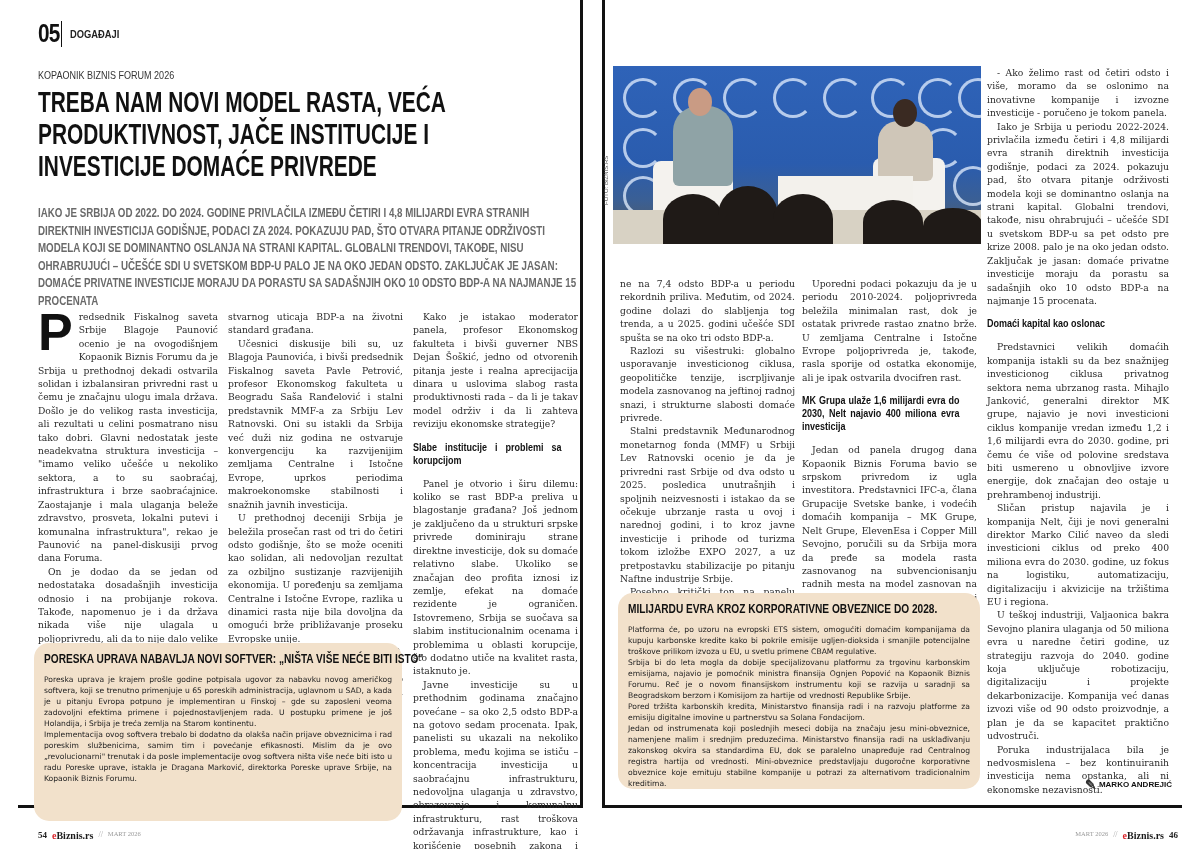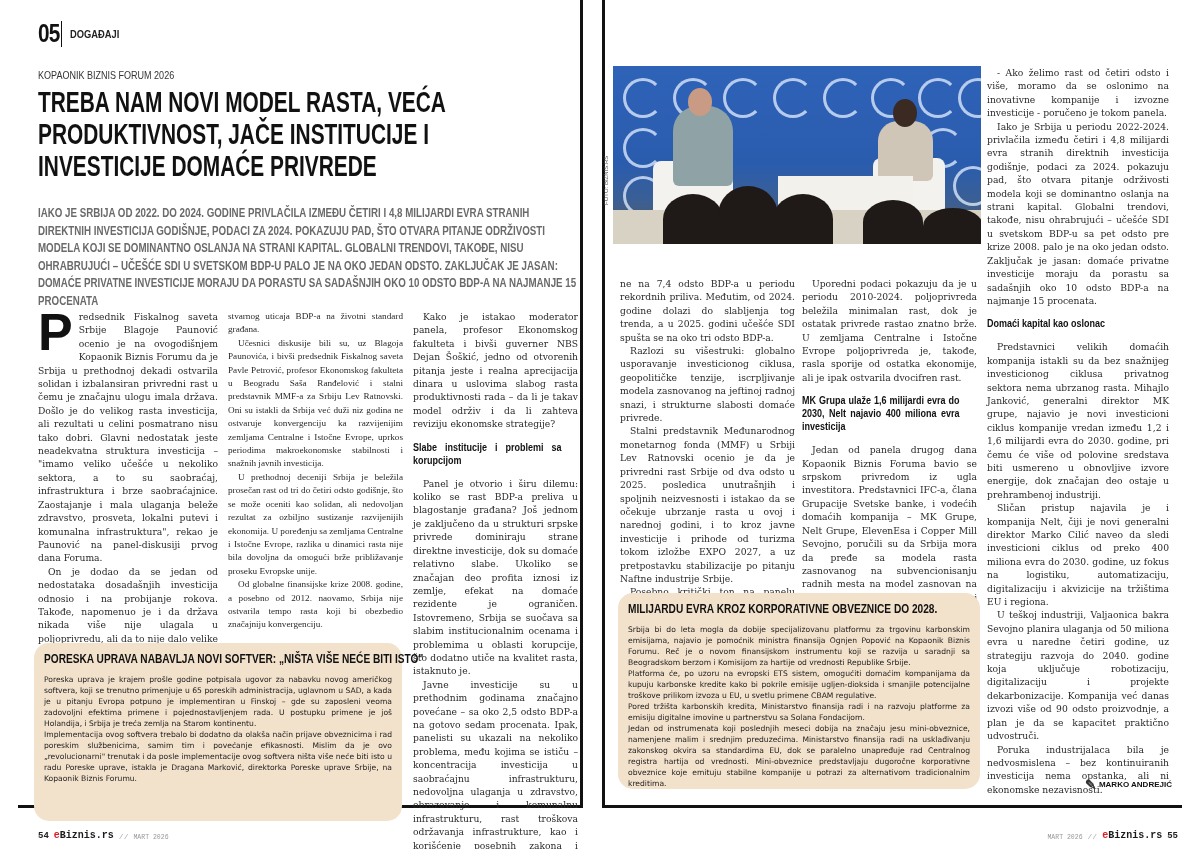--- a/index.html
+++ b/index.html
@@ -19,21 +19,21 @@
   .headline { position: absolute; left: 38px; top: 86px; width: 660px; font-family: "Liberation Sans", sans-serif; font-weight: bold; font-size: 29px; line-height: 32px; color: #111; transform: scaleX(0.72); transform-origin: left top; text-transform: uppercase; }
   .lead { position: absolute; left: 38px; top: 205px; width: 695px; font-family: "Liberation Sans", sans-serif; font-weight: bold; font-size: 12.5px; line-height: 17.5px; color: #6a6a6a; transform: scaleX(0.78); transform-origin: left top; text-transform: uppercase; }
 
   .col { position: absolute; font-size: 9.2px; line-height: 13.4px; text-align: justify; color: #2a2a2a; hyphens: manual; }
   .col p { text-indent: 10px; }
   .col p.first { text-indent: 0; }
   .dropcap { float: left; font-family: "Liberation Sans", sans-serif; font-weight: bold; font-size: 52px; line-height: 40px; margin: 2px 6px 0 0; color: #111; }
   .subhead { font-family: "Liberation Sans", sans-serif; font-weight: bold; font-size: 10px; line-height: 13px; color: #111; margin: 10px 0 10px 0; text-indent: 0 !important; transform: scaleX(0.9); transform-origin: left; }
 
   .c1 { left: 38px; top: 310px; width: 180px; }
-  .c2 { left: 228px; top: 310px; width: 175px; font-family: Liberation Serif, serif; }
+  .c2 { left: 228px; top: 310px; width: 175px; }
   .c3 { left: 413px; top: 310px; width: 165px; }
   .c4 { left: 620px; top: 277px; width: 175px; }
   .c5 { left: 802px; top: 277px; width: 175px; }
   .c6 { left: 987px; top: 66px; width: 182px; }
 
   .box { position: absolute; background: #f2e1cb; padding: 8px 10px; border-radius: 15px; }
   .box-left { left: 34px; top: 643px; width: 368px; height: 178px; }
   .box-right { left: 618px; top: 593px; width: 362px; height: 196px; }
   .box-title { font-family: "Liberation Sans", sans-serif; font-weight: bold; font-size: 13px; color: #111; transform: scaleX(0.78); transform-origin: left; white-space: nowrap; margin-bottom: 8px; }
   .box-body { font-family: "DejaVu Sans", sans-serif; font-size: 7.6px; line-height: 11px; color: #222; text-align: justify; }
@@ -49,21 +49,21 @@
   .photo .person-l { position: absolute; left: 60px; top: 40px; width: 60px; height: 80px; background: #8fa3a6; border-radius: 25px 25px 6px 6px; }
   .photo .head-l { position: absolute; left: 75px; top: 22px; width: 24px; height: 28px; background: #c99b84; border-radius: 50%; }
   .photo .person-r { position: absolute; left: 265px; top: 55px; width: 55px; height: 60px; background: #cfc6b8; border-radius: 20px 20px 6px 6px; }
   .photo .head-r { position: absolute; left: 280px; top: 33px; width: 24px; height: 28px; background: #3a2a22; border-radius: 50%; }
   .photo .crowd { position: absolute; bottom: 0; width: 60px; height: 50px; background: #1f1a17; border-radius: 50% 50% 0 0; }
   .photo-credit { position: absolute; left: 603px; top: 205px; font-family: "Liberation Sans", sans-serif; font-size: 6px; color: #555; transform: rotate(-90deg); transform-origin: left top; white-space: nowrap; }
 
   .byline { position: absolute; left: 1085px; top: 777px; display: flex; align-items: center; font-family: "Liberation Sans", sans-serif; font-weight: bold; font-size: 8px; color: #111; }
   .byline .pen { font-size: 13px; margin-right: 3px; color: #333; }
 
-  .footer { position: absolute; top: 830px; display: flex; align-items: flex-end; gap: 5px; font-family: Liberation Mono, monospace; }
+  .footer { position: absolute; top: 830px; display: flex; align-items: flex-start; gap: 5px; font-family: Liberation Serif, serif; }
   .footer-left { left: 38px; }
   .footer-right { right: 22px; }
   .page-num { font-weight: bold; font-size: 9px; color: #222; }
   .brand { font-weight: bold; font-size: 10px; color: #1a1a1a; }
   .brand .e { color: #d92027; }
   .sep { font-size: 8px; color: #aaa; }
   .issue { font-size: 6.5px; color: #999; }
 </style>
 </head>
 <body>
@@ -172,25 +172,25 @@
 </div>
 
 <div class="byline">
   <span class="pen">✎</span>
   <span>MARKO ANDREJIĆ</span>
 </div>
 
 <div class="box box-right">
   <div class="box-title">MILIJARDU EVRA KROZ KORPORATIVNE OBVEZNICE DO 2028.</div>
   <div class="box-body">
+    <p>Platforma će, po uzoru na evropski ETS sistem, omogućiti domaćim kompanijama da kupuju karbonske kredite kako bi pokrile emisije ugljen-dioksida i smanjile potencijalne troškove prilikom izvoza u EU, u svetlu primene CBAM regulative.</p>
     <p>Srbija bi do leta mogla da dobije specijalizovanu platformu za trgovinu karbonskim emisijama, najavio je pomoćnik ministra finansija Ognjen Popović na Kopaonik Biznis Forumu. Reč je o novom finansijskom instrumentu koji se razvija u saradnji sa Beogradskom berzom i Komisijom za hartije od vrednosti Republike Srbije.</p>
-    <p>Platforma će, po uzoru na evropski ETS sistem, omogućiti domaćim kompanijama da kupuju karbonske kredite kako bi pokrile emisije ugljen-dioksida i smanjile potencijalne troškove prilikom izvoza u EU, u svetlu primene CBAM regulative.</p>
     <p>Pored tržišta karbonskih kredita, Ministarstvo finansija radi i na razvoju platforme za emisiju digitalne imovine u partnerstvu sa Solana Fondacijom.</p>
     <p>Jedan od instrumenata koji poslednjih meseci dobija na značaju jesu mini-obveznice, namenjene malim i srednjim preduzećima. Ministarstvo finansija radi na usklađivanju zakonskog okvira sa standardima EU, dok se paralelno unapređuje rad Centralnog registra hartija od vrednosti. Mini-obveznice predstavljaju dugoročne korporativne obveznice koje emituju stabilne kompanije u potrazi za alternativom tradicionalnim kreditima.</p>
   </div>
 </div>
 
 <div class="footer footer-right">
   <span class="issue">MART 2026</span>
   <span class="sep">//</span>
   <span class="brand"><span class="e">e</span><span>Biznis.rs</span></span>
-  <span class="page-num">55</span>
+  <span class="page-num">46</span>
 </div>
 
 </body></html>

